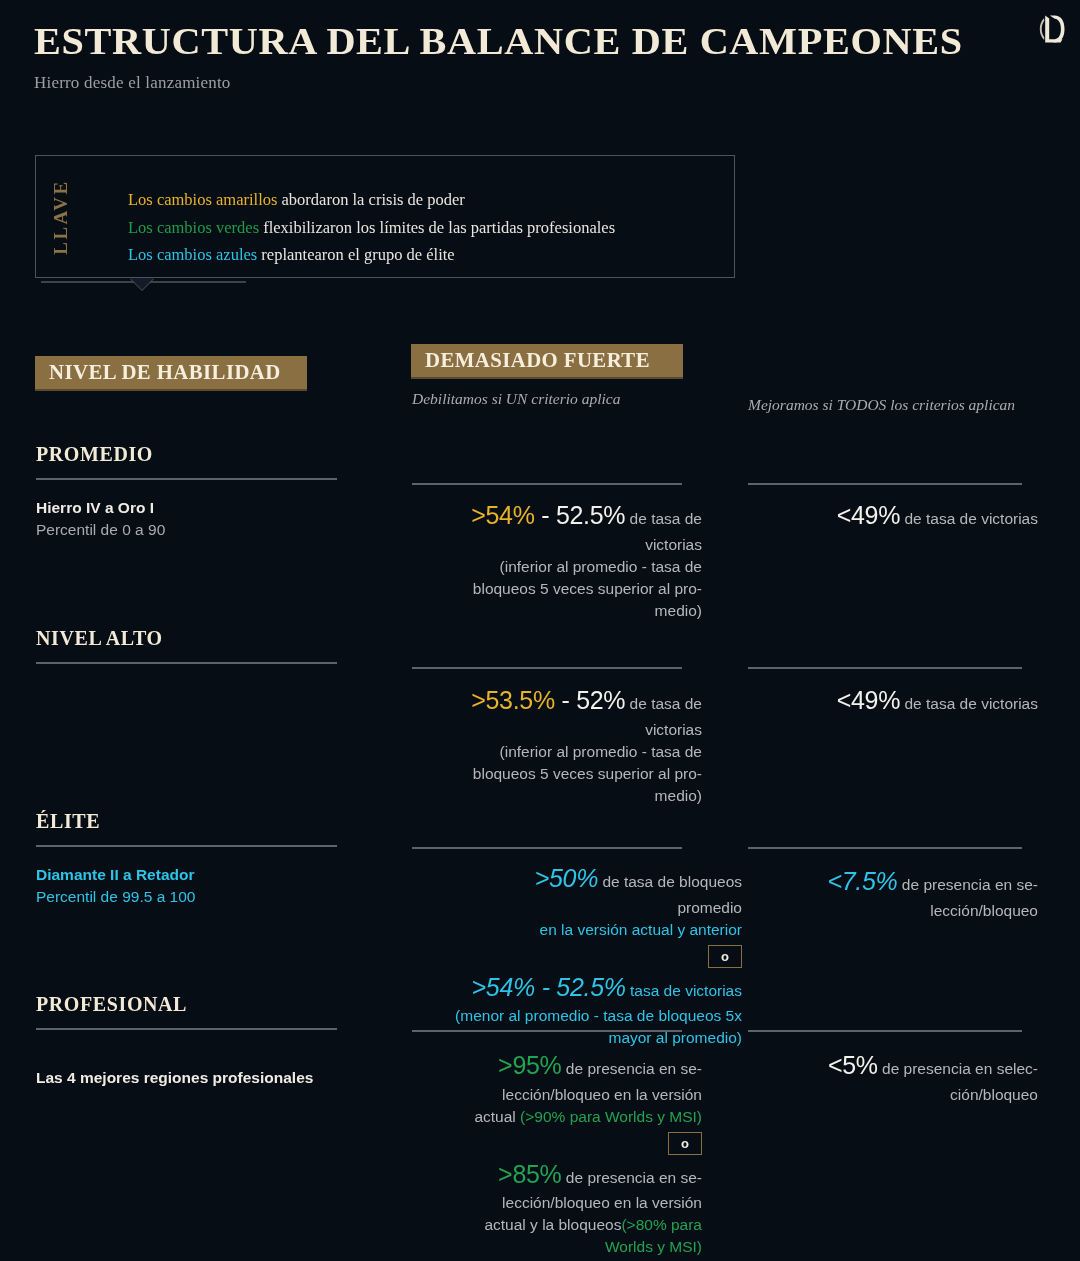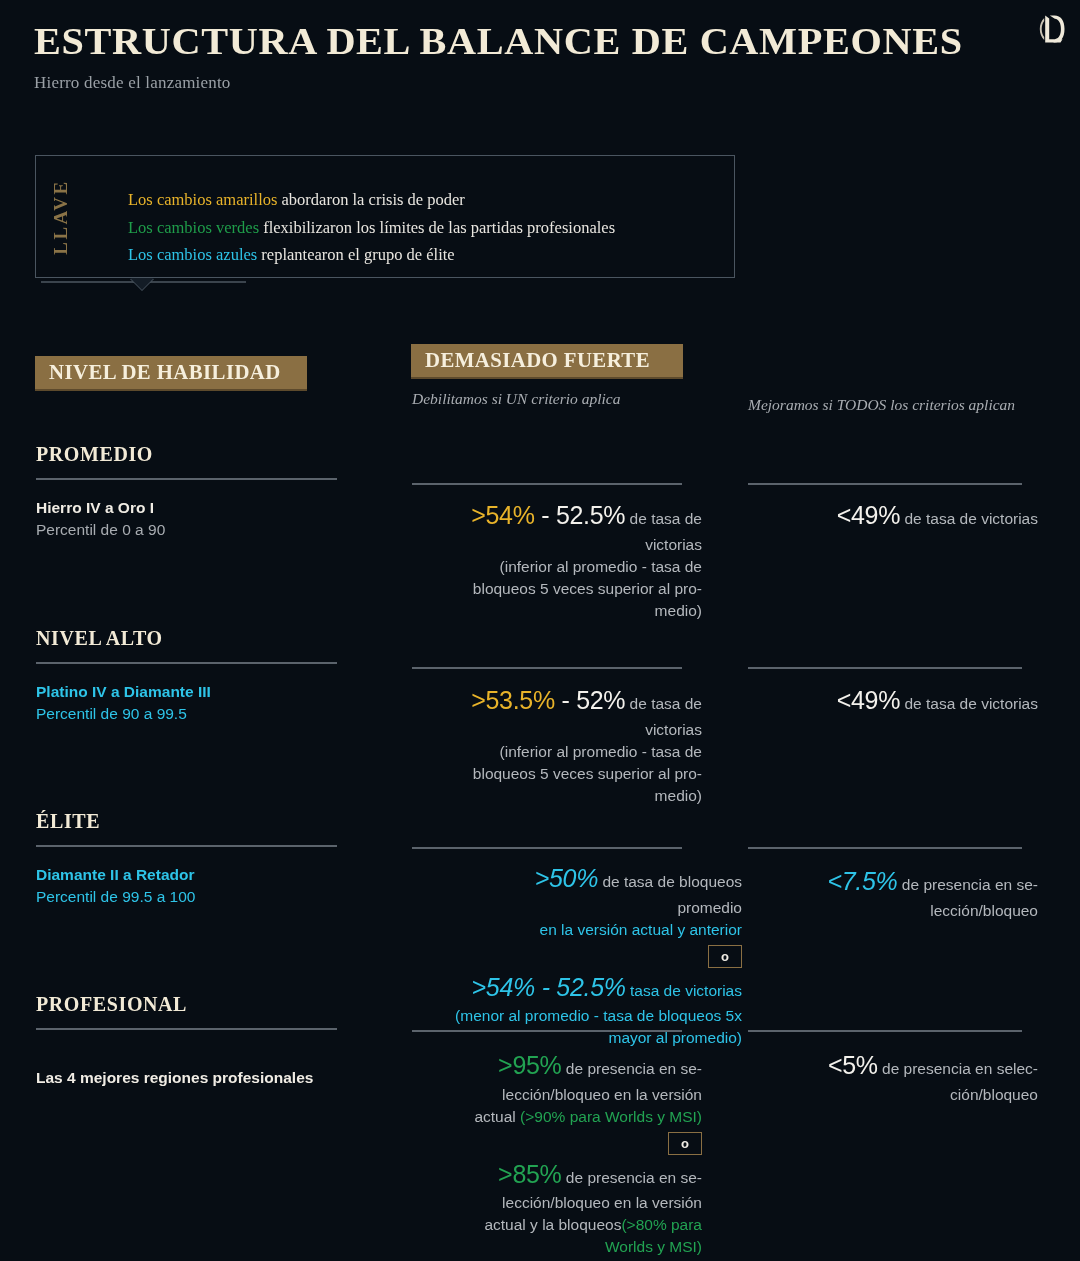--- a/index.html
+++ b/index.html
@@ -263,24 +263,20 @@
 
   <div class="cell" style="left:748px; top:498px; width:290px;">
     <span class="big big-white">&lt;49%</span><span> de tasa de victorias</span>
   </div>
 
   <div class="tier-name" style="left:36px; top:627px;">NIVEL ALTO</div>
   <div class="rule" style="left:36px; top:662px; width:301px;"></div>
   <div class="rule" style="left:412px; top:667px; width:270px;"></div>
   <div class="rule" style="left:748px; top:667px; width:274px;"></div>
 
-  <div class="tier-range range-blue" style="left:36px; top:681px;">
-    <span class="r1">Platino IV a Diamante III</span>
-    <span class="r2">Percentil de 90 a 99.5</span>
-  </div>
 
   <div class="cell" style="left:412px; top:683px; width:290px;">
     <span class="big big-yellow">&gt;53.5%</span><span class="big big-white"> - 52%</span><span> de tasa de</span><br>
     <span>victorias</span><br>
     <span>(inferior al promedio - tasa de</span><br>
     <span>bloqueos 5 veces superior al pro-</span><br>
     <span>medio)</span>
   </div>
 
   <div class="cell" style="left:748px; top:683px; width:290px;">

